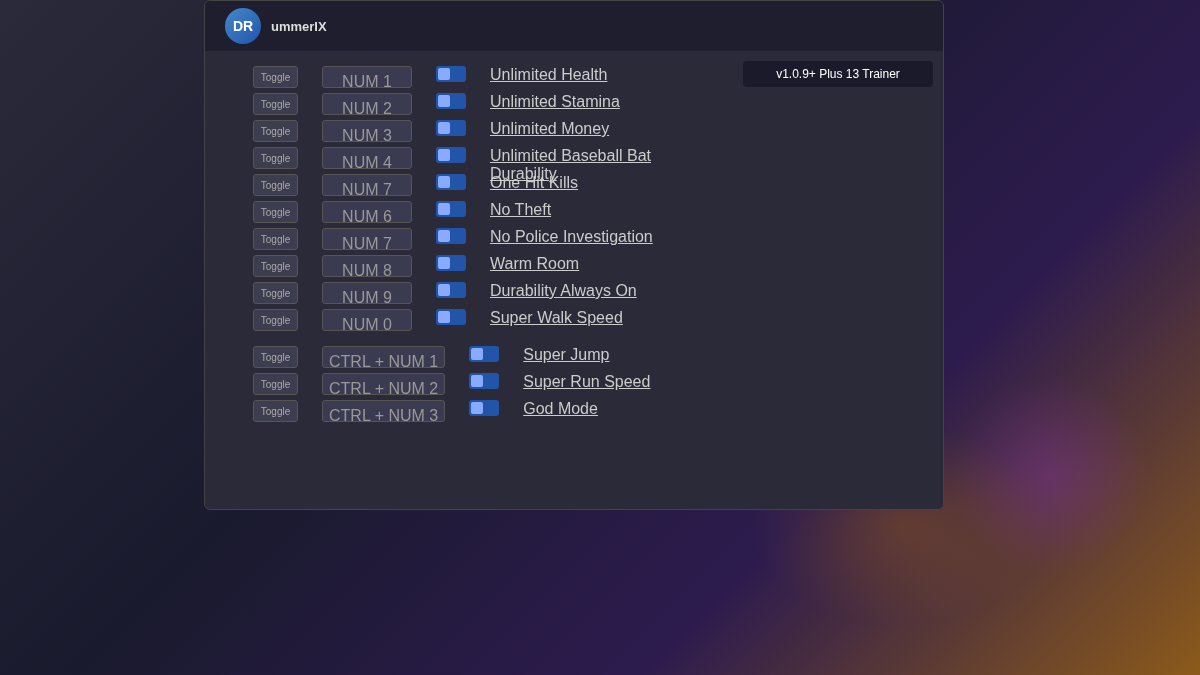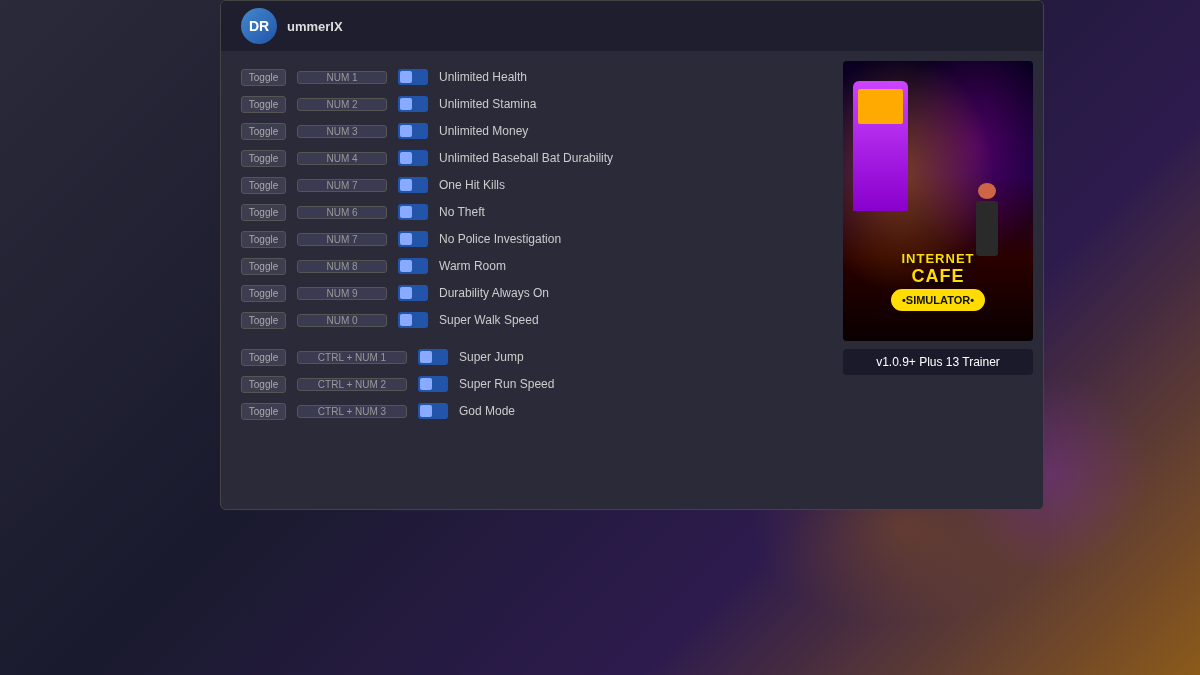--- a/index.html
+++ b/index.html
@@ -47,22 +47,22 @@
       color: #ccc;
     }
     .title-bar-btn.close {
       background: #883333;
     }
 
     
     .main-window {
       position: absolute;
       top: 0;
-      left: 220px;
-      width: 824px;
+      left: 204px;
+      width: 740px;
       height: 510px;
       background: #2a2a38;
       border: 1px solid #444;
       border-radius: 6px;
       overflow: hidden;
     }
 
     
     .header-area {
       background: #1e1e2e;
@@ -122,43 +122,43 @@
     }
 
     
     .cheat-rows {
       display: flex;
       flex-direction: column;
       gap: 5px;
     }
     .cheat-row {
       display: flex;
-      align-items: center;
-      gap: 11px;
+      gap: 24px;
       height: 22px;
+      margin-left: 28px;
     }
     .toggle-btn {
       background: #3d3d50;
       border: 1px solid #555;
       border-radius: 3px;
       color: #aaa;
       font-size: 10px;
       padding: 2px 6px;
       cursor: pointer;
       min-width: 45px;
       text-align: center;
     }
     .hotkey-label {
       color: #999;
-      font-size: 10px;
+      font-size: 16px;
       min-width: 90px;
       background: #3a3a50;
       border: 1px solid #555;
       border-radius: 3px;
-      padding: 0 6px;
+      padding: 6px 6px;
       text-align: center;
     }
     .toggle-indicator {
       width: 30px;
       height: 16px;
       background: #2255aa;
       border-radius: 3px;
       display: flex;
       align-items: center;
       justify-content: flex-start;
@@ -168,21 +168,22 @@
     }
     .toggle-indicator::after {
       content: '';
       width: 12px;
       height: 12px;
       background: #88aaff;
       border-radius: 2px;
     }
     .option-name {
       color: #cccccc;
-      font-size: 12px;
+      font-size: 16px;
+      text-decoration: underline;
     }
 
     .spacer-row {
       height: 15px;
     }
 
     
     .right-panel {
       width: 210px;
       padding: 10px;
@@ -390,34 +391,16 @@
         <div class="cheat-row">
           <button class="toggle-btn">Toggle</button>
           <span class="hotkey-label" style="min-width:110px">CTRL + NUM 3</span>
           <div class="toggle-indicator"></div>
           <span class="option-name">God Mode</span>
         </div>
       </div>
     </div>
 
     <div class="right-panel">
-      <div class="game-image">
-        <div class="game-image-bg"></div>
-
-        <div style="position:absolute;left:10px;top:20px;width:55px;height:130px;background:linear-gradient(180deg,#cc44ff,#8800cc);border-radius:6px 6px 0 0;">
-          <div style="margin:8px 5px 0;height:35px;background:#ffaa00;border-radius:2px;"></div>
-        </div>
-
-        <div style="position:absolute;right:35px;bottom:85px;">
-          <div style="width:18px;height:16px;background:#cc6644;border-radius:50%;margin:0 auto 2px;"></div>
-          <div style="width:22px;height:55px;background:#2a2a2a;border-radius:3px;"></div>
-        </div>
-
-        <div class="game-title-overlay">
-          <div class="game-title-internet">INTERNET</div>
-          <div class="game-title-cafe">CAFE</div>
-          <div class="game-title-simulator">•SIMULATOR•</div>
-        </div>
-      </div>
       <div class="version-label">v1.0.9+ Plus 13 Trainer</div>
     </div>
   </div>
 </div>
 
 </body></html>

